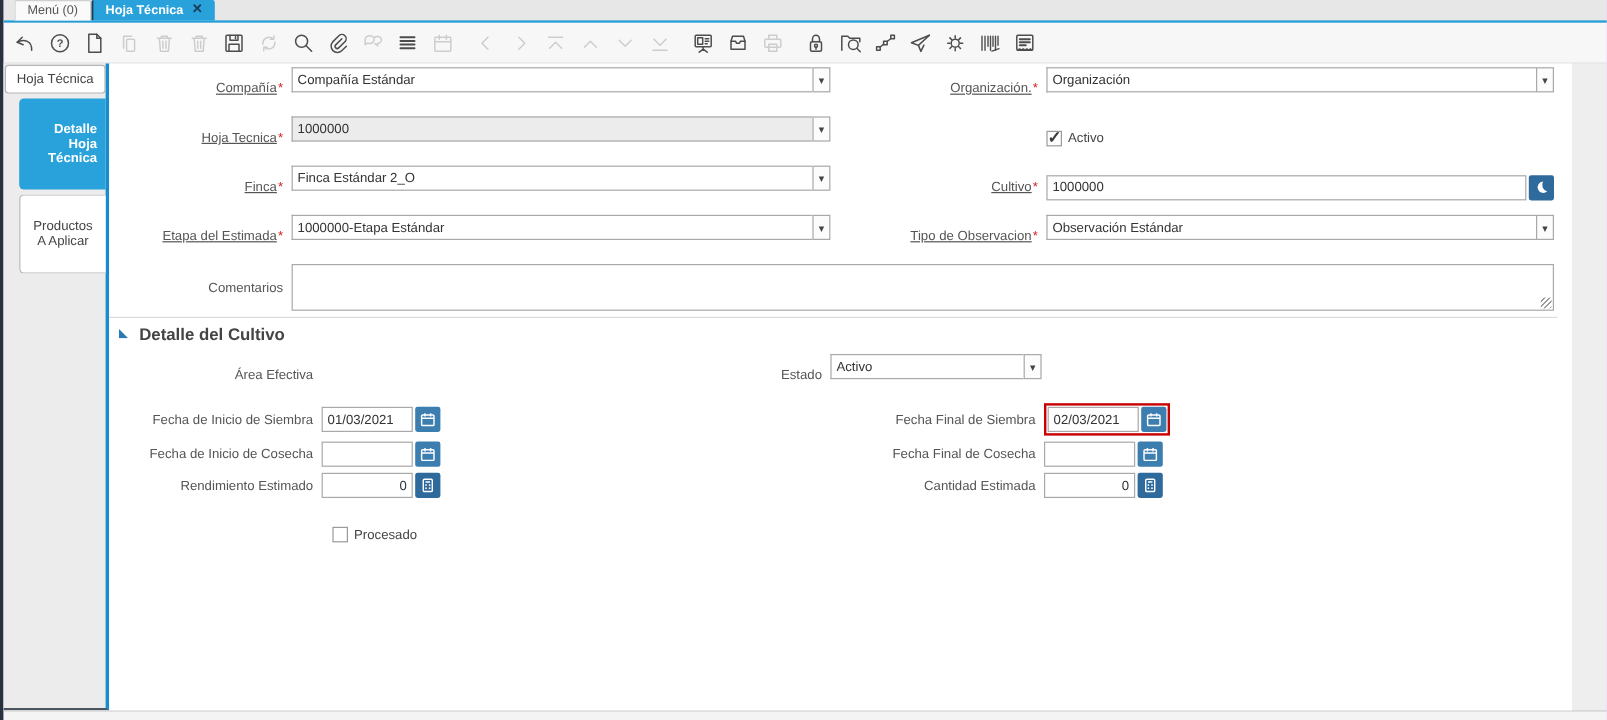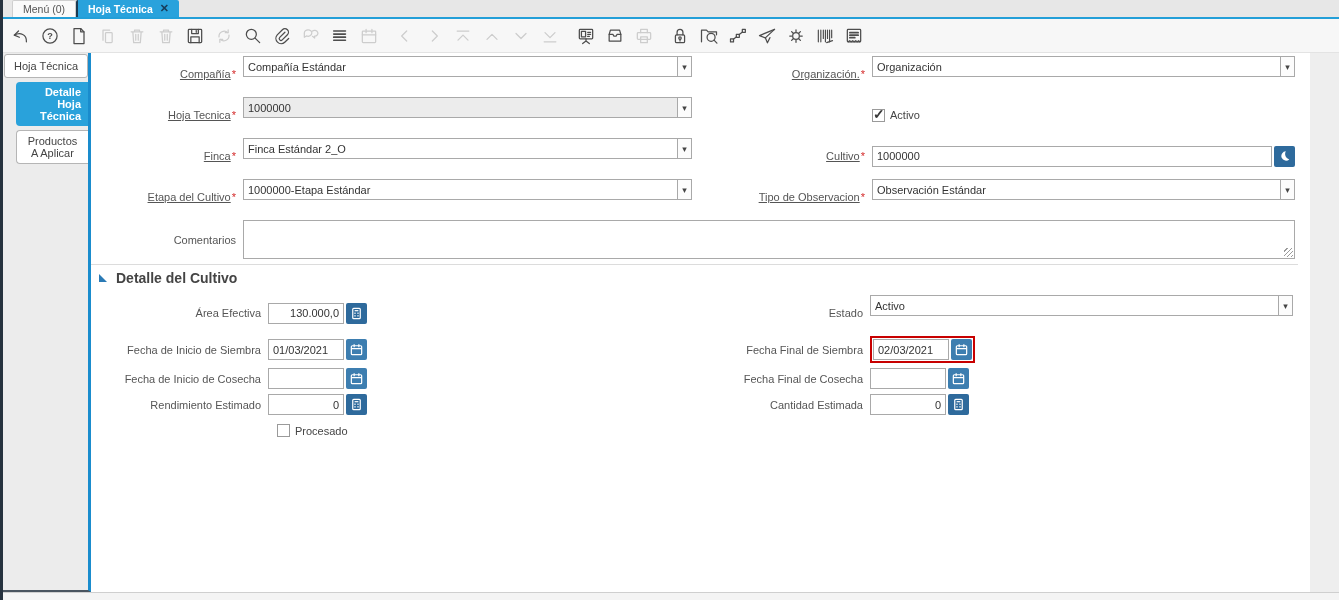--- a/index.html
+++ b/index.html
@@ -20,21 +20,21 @@
   .tb svg { width:20px; height:20px; stroke:#4d4d4d; fill:none; stroke-width:1.5; stroke-linecap:round; stroke-linejoin:round; }
   .tb.dis svg { stroke:#cdcdcd; }
   .tb.gap { margin-left:7px; }
   .tb svg text { stroke:none; fill:#4d4d4d; font-family:"Liberation Sans",sans-serif; font-weight:bold; }
 
   
   .main { flex:1; display:flex; background:#eee; max-height:539px; }
   .sidebar { width:88px; background:#ececec; border-right:3px solid #1a8ccd; border-bottom:2px solid #4a5560; padding-top:1px; }
   .stab { font-size:11px; color:#444; cursor:pointer; }
   .stab-root { background:#fff; border:1px solid #b5b5b5; border-radius:3px; margin:0 0 4px 1px; padding:5px 2px; text-align:center; }
-  .stab-child { margin-left:13px; border-radius:4px 0 0 4px; white-space:pre-line; padding:4px 4px; }
+  .stab-child { margin-left:13px; border-radius:4px 0 0 4px; white-space:pre-line; padding:20px 4px; }
   .stab-child.active { background:#29a2db; color:#fff; font-weight:bold; text-align:right; padding-right:7px; margin-bottom:4px; }
   .stab-child.plain { background:#fff; border:1px solid #b5b5b5; border-right:none; text-align:center; }
 
   .content { width:1219px; background:#fff; padding:3px 12px 0 0; position:relative; }
 
   
   .frow { display:grid; grid-template-columns:150px 449px 176px 423px; column-gap:2px; align-items:center; margin-bottom:5px; min-height:21px; }
   .frow.detail { grid-template-columns:175px 422px 176px 423px; }
   .flabel { text-align:right; padding-right:5px; color:#555; }
   .flabel .lnk { text-decoration:underline; }
@@ -323,21 +323,21 @@
           <input type="text" class="txt" style="flex: 1 1 0%;" value="1000000">
           <button class="btn-blue btn-zoomrec">
               <svg viewBox="0 0 16 16">
                 <path d="M9.5 2.5a5 5 0 1 0 3.6 8.6 5.8 5.8 0 0 1-3.6-8.6z" fill="#fff" stroke="none"></path>
               </svg>
             </button>
         </div>
       </div>
 
       <div class="frow">
-        <div class="flabel"><span class="lnk">Etapa del Cultivo</span><span class="req">*</span></div>
+        <div class="flabel"><span class="lnk">Etapa del Estimada</span><span class="req">*</span></div>
         <div class="combo">
           <input type="text" value="1000000-Etapa Estándar" style="">
           <span class="dd"></span>
         </div>
         <div class="flabel"><span class="lnk">Tipo de Observacion</span><span class="req">*</span></div>
         <div class="combo">
           <input type="text" value="Observación Estándar" style="">
           <span class="dd"></span>
         </div>
       </div>
@@ -350,33 +350,20 @@
         </div>
       </div>
 
       <div class="ghead">
         <span class="tri"></span>
         <span class="gtitle">Detalle del Cultivo</span>
       </div>
 
       <div class="frow detail">
         <div class="flabel"><span>Área Efectiva</span></div>
-        <div class="fieldset">
-          <input type="text" class="txt num w76" value="130.000,0" style="">
-          <button class="btn-blue btn-calc">
-              <svg viewBox="0 0 16 16">
-                <rect x="4" y="2.5" width="8" height="11" rx="1"></rect>
-                <path d="M6 5h4"></path>
-                <rect x="5.7" y="7" width="1.4" height="1.4" fill="#fff" stroke="none"></rect>
-                <rect x="8.9" y="7" width="1.4" height="1.4" fill="#fff" stroke="none"></rect>
-                <rect x="5.7" y="9.8" width="1.4" height="1.4" fill="#fff" stroke="none"></rect>
-                <rect x="8.9" y="9.8" width="1.4" height="1.4" fill="#fff" stroke="none"></rect>
-              </svg>
-            </button>
-        </div>
         <div class="flabel"><span>Estado</span></div>
         <div class="combo">
           <input type="text" value="Activo" style="">
           <span class="dd"></span>
         </div>
       </div>
 
       <div class="frow detail">
         <div class="flabel"><span>Fecha de Inicio de Siembra</span></div>
         <div class="fieldset">
@@ -451,21 +438,21 @@
                 <path d="M6 5h4"></path>
                 <rect x="5.7" y="7" width="1.4" height="1.4" fill="#fff" stroke="none"></rect>
                 <rect x="8.9" y="7" width="1.4" height="1.4" fill="#fff" stroke="none"></rect>
                 <rect x="5.7" y="9.8" width="1.4" height="1.4" fill="#fff" stroke="none"></rect>
                 <rect x="8.9" y="9.8" width="1.4" height="1.4" fill="#fff" stroke="none"></rect>
               </svg>
             </button>
         </div>
       </div>
 
-      <div class="frow detail" style="margin-top:5px">
+      <div class="frow detail" style="margin-top:20px">
         <div></div>
         <div class="cb-row" style="margin-left:9px">
           <span class="cb"></span>
           <span>Procesado</span>
         </div>
         <div></div>
           <div></div>
       </div>
 
 

